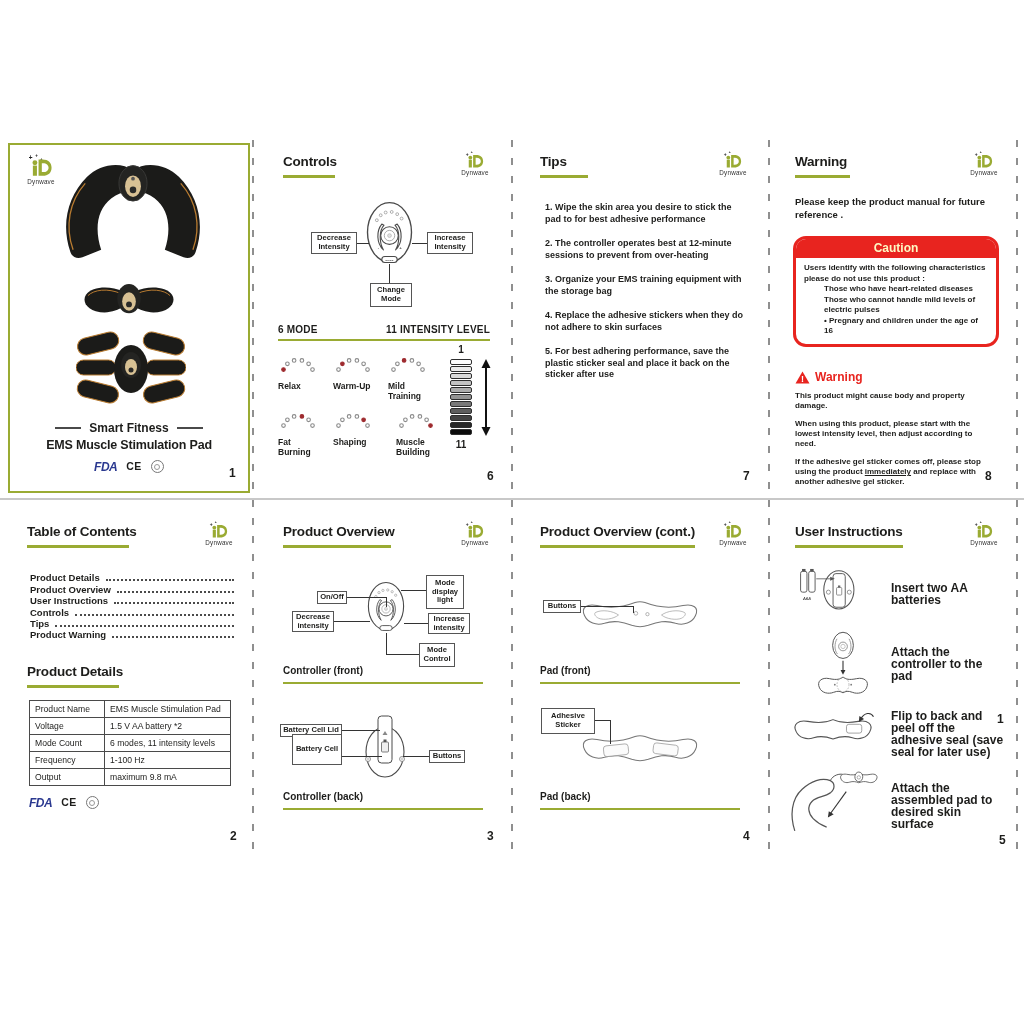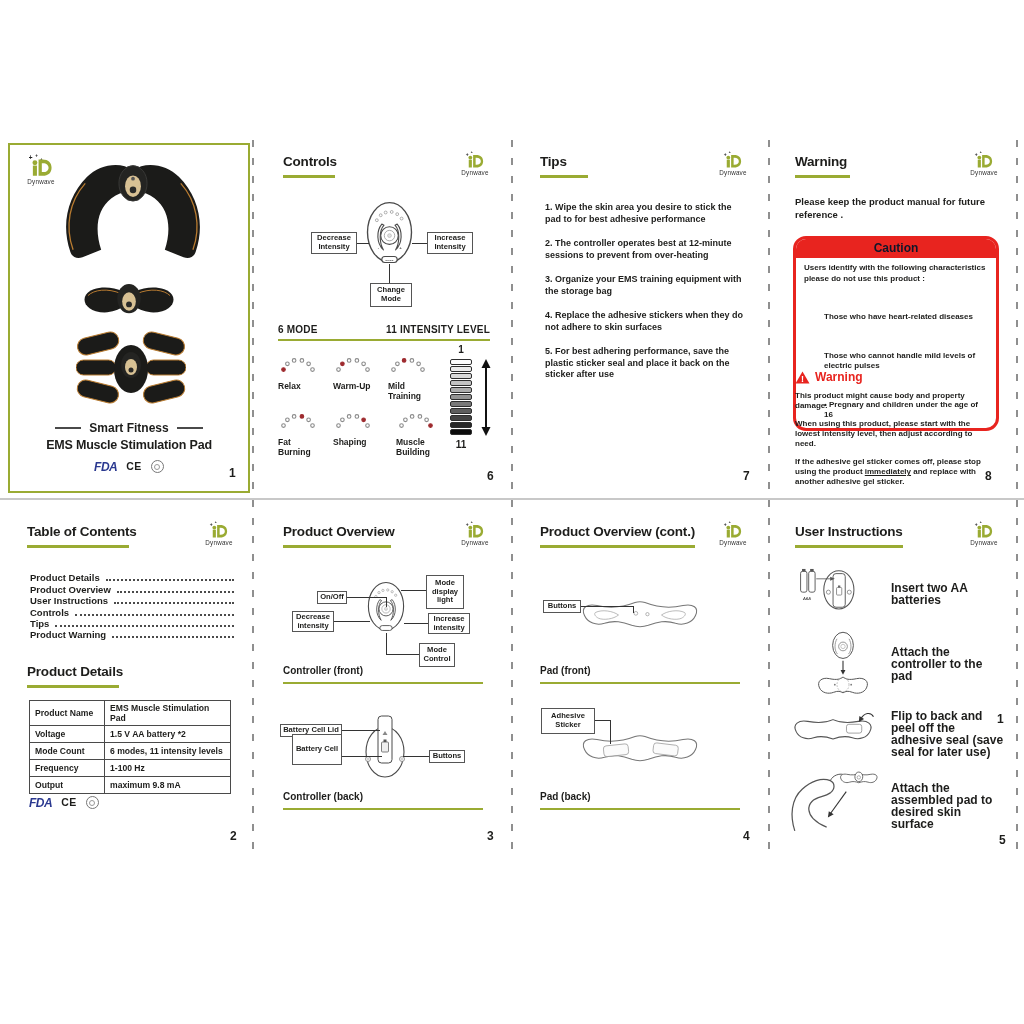--- a/index.html
+++ b/index.html
@@ -29,33 +29,33 @@
   .certs{display:flex;align-items:flex-start;gap:9px;}
   .fda{color:#2b3990;font-weight:900;font-style:italic;font-size:12px;letter-spacing:-.5px;}
   .ce{font-weight:bold;font-size:10.5px;letter-spacing:.5px;}
   .circ{position:relative;display:inline-block;width:11px;height:11px;border:1.2px solid #777;border-radius:50%;}
   .circ::after{content:"";position:absolute;left:2.5px;top:2.5px;width:4px;height:4px;border:1px solid #999;border-radius:50%;}
   .tip{margin:0 0 13px 0;font-size:9px;font-weight:bold;line-height:11.5px;}
   .toc-row{display:flex;align-items:flex-end;height:11.4px;}
   .toc-label{font-size:9.5px;font-weight:bold;white-space:nowrap;}
   .leader{flex:1;border-bottom:2px dotted #4a4a4a;margin:0 2px 2px 6px;}
   table.pd{border-collapse:collapse;width:202px;}
-  table.pd td{border:1.2px solid #4a4a4a;font-size:8.6px;font-weight:bold;padding:2px 5px;height:12px;}
+  table.pd td{border:1.2px solid #4a4a4a;font-size:8.6px;font-weight:normal;padding:2px 5px;height:12px;}
   td.c1{width:64px;}
   .shead{font-size:10px;font-weight:bold;letter-spacing:.2px;}
   .mode{position:absolute;width:52px;}
   .mlabel{font-size:8.5px;font-weight:bold;line-height:9.5px;margin-top:2px;white-space:pre-line;}
   .mdot{fill:#fff;stroke:#8a8a8a;stroke-width:1.1;}
   .mdot.on{fill:#9e2b2f;stroke:#9e2b2f;}
   .ibar{position:absolute;left:194px;width:22px;height:5.8px;border-radius:2px;border:1px solid #2e2e2e;box-sizing:border-box;}
   .ilab{font-size:10px;font-weight:bold;text-align:center;}
   .caution{position:absolute;box-sizing:border-box;border:3px solid #e8241f;border-radius:13px;background:#fff;overflow:hidden;}
-  .caution-h{background:#e8241f;color:#0f172a;font-weight:bold;font-size:12px;text-align:center;padding:2px 0 3px;}
+  .caution-h{background:#e8241f;color:#fef9c3;font-weight:bold;font-size:12px;text-align:center;padding:2px 0 3px;}
   .caution-b{padding:5px 8px 7px;font-size:8px;font-weight:bold;line-height:10.5px;}
-  .citem{padding-left:20px;margin-top:28px;}
+  .citem{padding-left:20px;}
   .warn2{display:flex;align-items:center;gap:5px;}
   .warn2-t{color:#e8241f;font-size:12px;font-weight:bold;}
   .wpara{font-size:8px;font-weight:bold;line-height:10px;margin:0 16px 8px 0;}
   .u{text-decoration:underline;}
   .wintro{font-size:9.5px;font-weight:bold;line-height:12.5px;}
   .step-text{position:absolute;left:120px;width:114px;font-size:12px;font-weight:bold;line-height:12px;}
   .cdot{fill:#fff;stroke:#888;stroke-width:1.2;}
   .cres{fill:#fff;stroke:#4a4a4a;stroke-width:2;stroke-linejoin:round;}
   .pm{font-size:8px;fill:#555;text-anchor:middle;font-weight:bold;}
   .modetxt{font-size:4.5px;fill:#333;text-anchor:middle;font-weight:bold;letter-spacing:.3px;}

